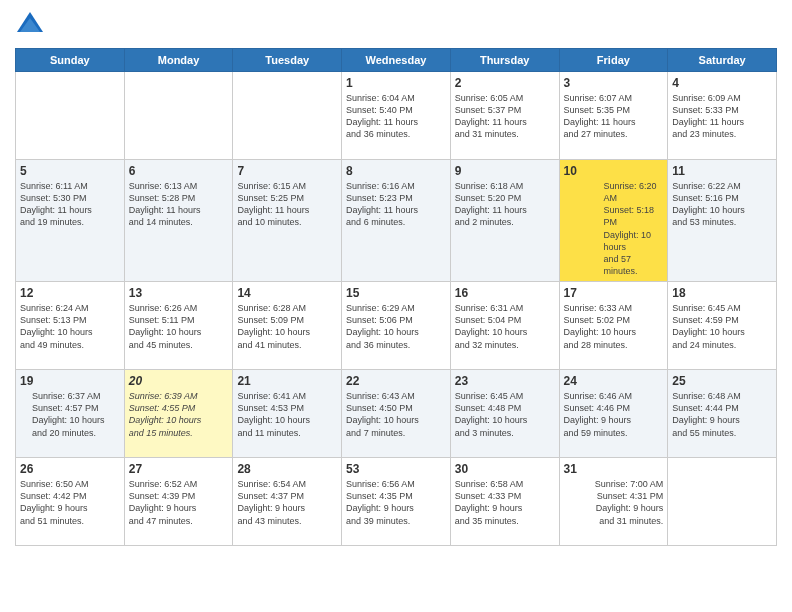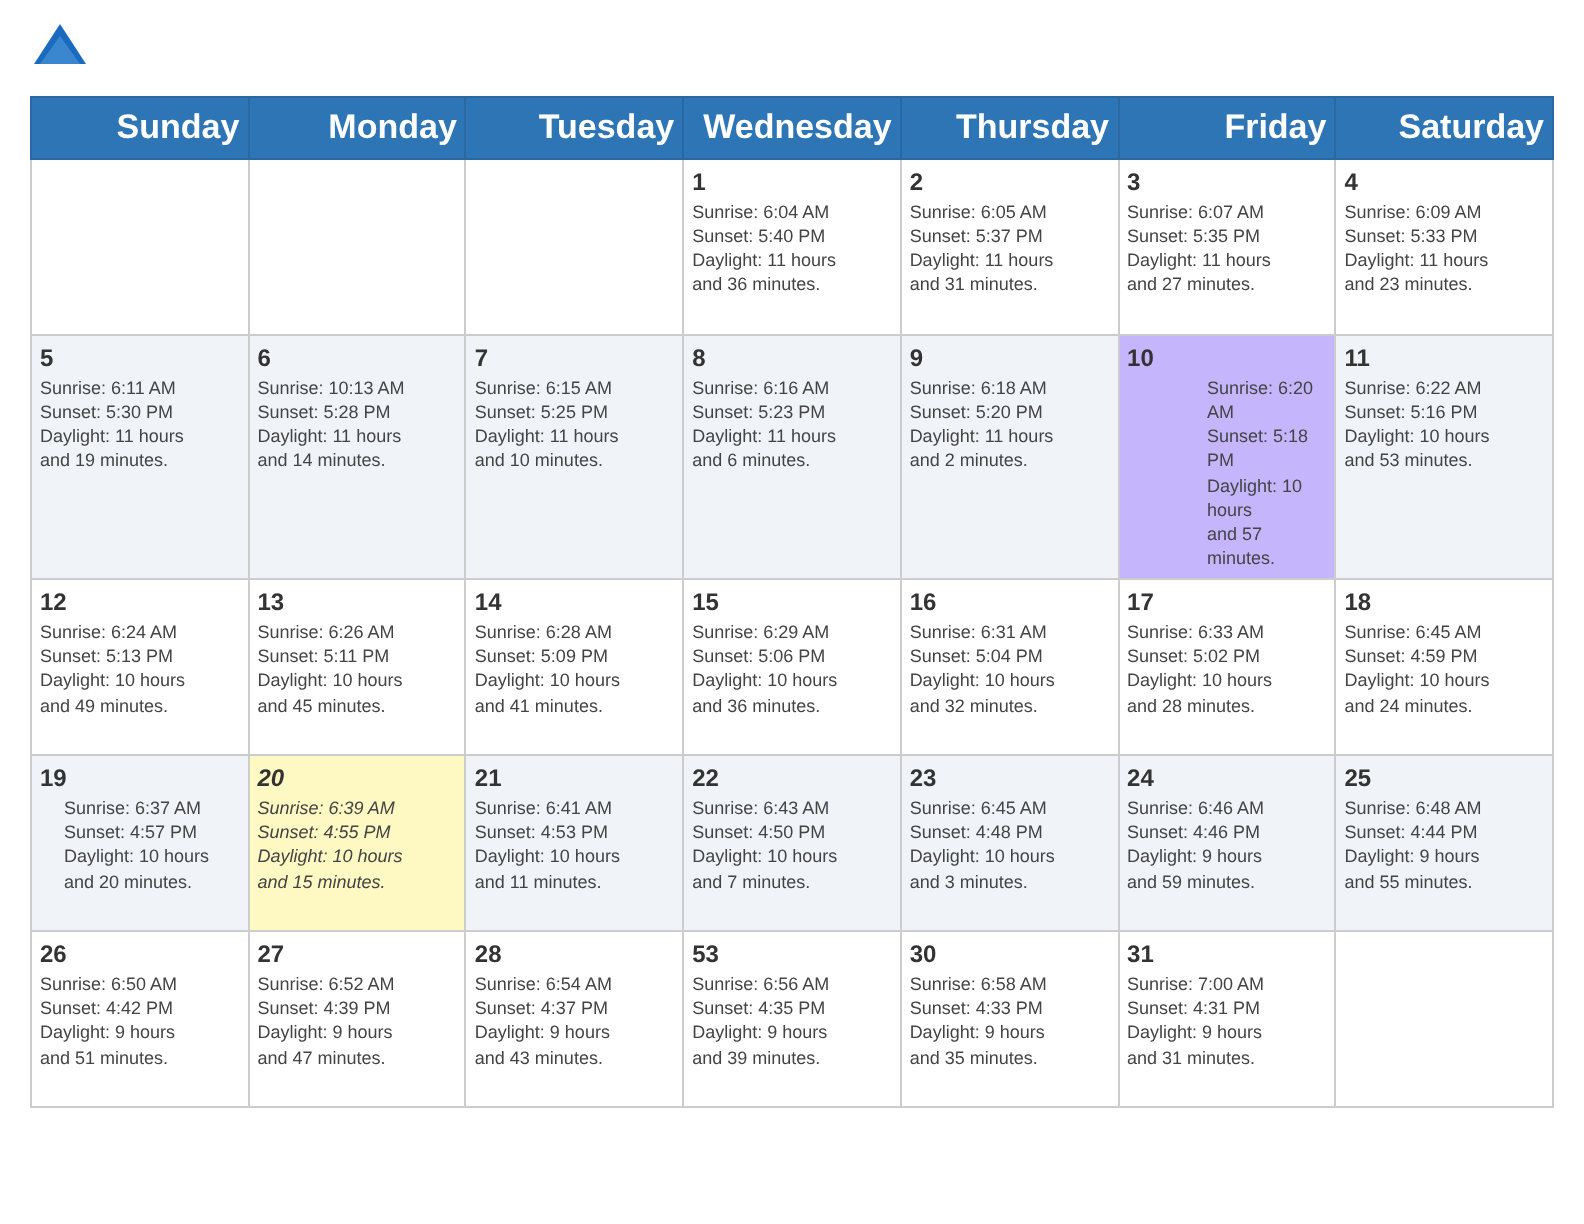--- a/index.html
+++ b/index.html
@@ -60,23 +60,23 @@
       color: #555;
     }
     .calendar {
       width: 100%;
       border-collapse: collapse;
       border: 1px solid #ccc;
     }
     .calendar th {
       background: #2e75b6;
       color: #fff;
-      font-size: 17px;
+      font-size: 11px;
       padding: 5px 4px;
-      text-align: right;
+      text-align: center;
       font-weight: bold;
       border: 1px solid #2a68a3;
     }
     .calendar td {
       vertical-align: top;
       border: 1px solid #ccc;
       padding: 4px;
       width: calc(100% / 7);
       height: 88px;
       font-size: 9.5px;
@@ -171,21 +171,21 @@
         <tr>
           <td style="background: rgb(240, 244, 248);">
             <div class="day-number">5</div>
             <div class="day-info" style="white-space: pre-line;">Sunrise: 6:11 AM
 Sunset: 5:30 PM
 Daylight: 11 hours
 and 19 minutes.</div>
           </td>
           <td style="background: rgb(240, 244, 248);">
             <div class="day-number">6</div>
-            <div class="day-info" style="white-space: pre-line;">Sunrise: 10:13 AM
+            <div class="day-info" style="white-space: pre-line;">Sunrise: 6:13 AM
 Sunset: 5:28 PM
 Daylight: 11 hours
 and 14 minutes.</div>
           </td>
           <td style="background: rgb(240, 244, 248);">
             <div class="day-number">7</div>
             <div class="day-info" style="white-space: pre-line;">Sunrise: 6:15 AM
 Sunset: 5:25 PM
 Daylight: 11 hours
 and 10 minutes.</div>
@@ -197,21 +197,21 @@
 Daylight: 11 hours
 and 6 minutes.</div>
           </td>
           <td style="background: rgb(240, 244, 248);">
             <div class="day-number">9</div>
             <div class="day-info" style="white-space: pre-line;">Sunrise: 6:18 AM
 Sunset: 5:20 PM
 Daylight: 11 hours
 and 2 minutes.</div>
           </td>
-          <td style="background: #c4b5fd;">
+          <td style="background: #fde047;">
             <div class="day-number">10</div>
             <div class="day-info" style="white-space: pre-line; margin-left: 40px;">Sunrise: 6:20 AM
 Sunset: 5:18 PM
 Daylight: 10 hours
 and 57 minutes.</div>
           </td>
           <td style="background: rgb(240, 244, 248);">
             <div class="day-number">11</div>
             <div class="day-info" style="white-space: pre-line;">Sunrise: 6:22 AM
 Sunset: 5:16 PM
@@ -352,21 +352,21 @@
           </td>
           <td>
             <div class="day-number">30</div>
             <div class="day-info" style="white-space: pre-line;">Sunrise: 6:58 AM
 Sunset: 4:33 PM
 Daylight: 9 hours
 and 35 minutes.</div>
           </td>
           <td>
             <div class="day-number">31</div>
-            <div class="day-info" style="white-space: pre-line;">Sunrise: 7:00 AM
+            <div class="day-info" style="white-space: pre-line; text-align: right;">Sunrise: 7:00 AM
 Sunset: 4:31 PM
 Daylight: 9 hours
 and 31 minutes.</div>
           </td>
           <td class="empty-cell"></td>
         </tr>
       </tbody>
   </table>
 </div>
 

